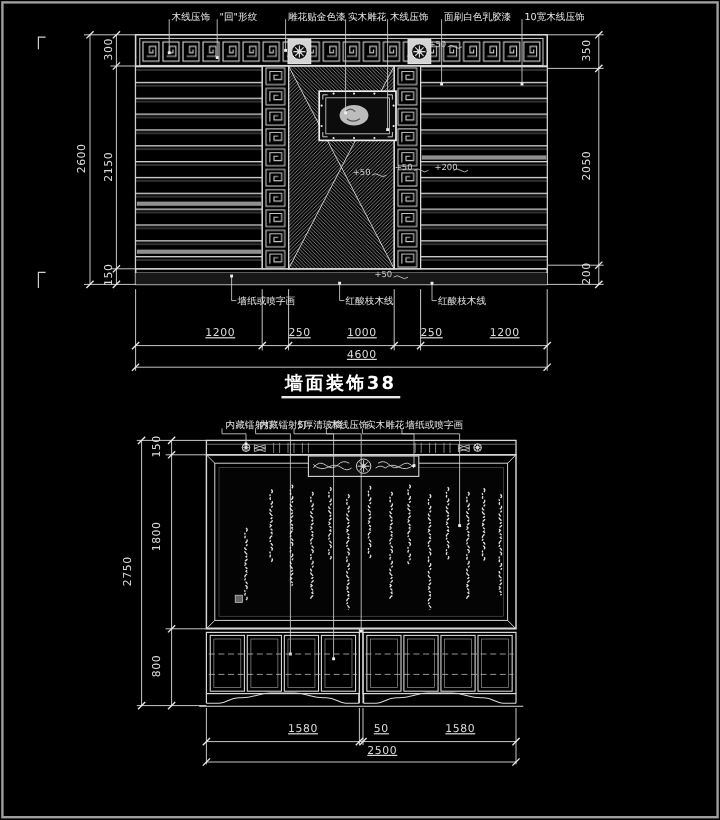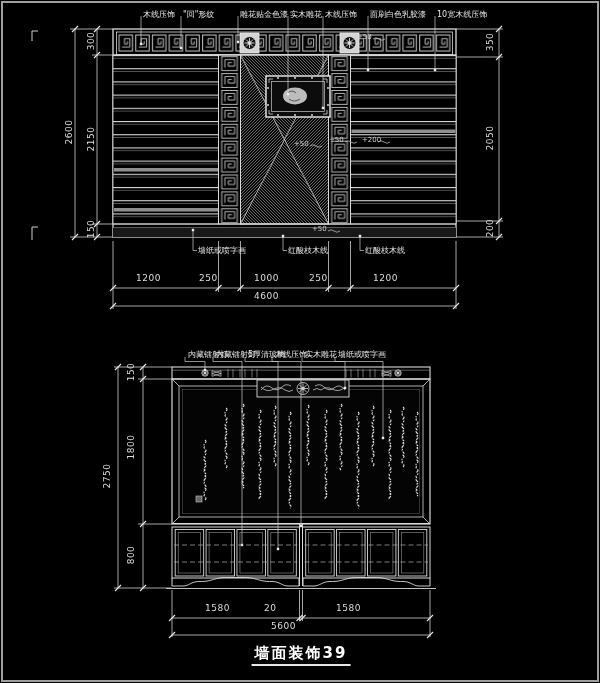--- a/index.html
+++ b/index.html
@@ -1,22 +1,22 @@
 <!DOCTYPE html>
 <html><head>
 <meta charset="utf-8">
 <style>
   html,body { margin:0; padding:0; background:#000; }
   .stage { position:relative; width:600px; height:683px; background:#000; overflow:hidden;
            font-family:"DejaVu Sans",sans-serif; }
   .frame { position:absolute; inset:1px; border:2px solid #9f9f9f; pointer-events:none; }
   svg.cad { position:absolute; left:0; top:0; }
   .lbl  { position:absolute; font:8px "DejaVu Sans",sans-serif; color:#e6e6e6; white-space:nowrap;text-align:right; }
-  .dim  { position:absolute; width:60px; text-align:left; font:9px "DejaVu Sans",sans-serif;
-          color:#dcdcdc; white-space:nowrap; letter-spacing:0.5px; }
+  .dim  { position:absolute; width:60px; text-align:right; font:9px "DejaVu Sans",sans-serif;
+          color:#dcdcdc; white-space:nowrap; letter-spacing:0.5px;text-decoration:underline; }
   .dimv { position:absolute; width:44px; text-align:center; font:9px "DejaVu Sans",sans-serif;
           color:#dcdcdc; white-space:nowrap; transform:rotate(-90deg); letter-spacing:0.5px; }
   .ann  { position:absolute; font:7px "DejaVu Sans",sans-serif; color:#cfcfcf; white-space:nowrap; }
   .title{ position:absolute; transform:translateX(-50%); font:bold 15px "DejaVu Sans",sans-serif;
           color:#fff; border-bottom:2px solid #e8e8e8; padding:0 3px 1px; letter-spacing:2px;
           white-space:nowrap; }
 </style>
 </head>
 <body>
 
@@ -310,32 +310,32 @@
   <div class="dimv" style="left:468px;top:133px">2050</div>
   <div class="dimv" style="left:468px;top:223px">200</div>
 
   <div class="dim" style="left:136px;top:273px">1200</div>
   <div class="dim" style="left:199px;top:273px">250</div>
   <div class="dim" style="left:254px;top:273px">1000</div>
   <div class="dim" style="left:309px;top:273px">250</div>
   <div class="dim" style="left:373px;top:273px">1200</div>
   <div class="dim" style="left:254px;top:291px">4600</div>
 
+  <div class="title" style="left:284px;top:310px">墙面装饰38</div>
 
   <div class="lbl" style="left:188px;top:349px">内藏镭射灯</div>
   <div class="lbl" style="left:216px;top:349px">内藏镭射灯</div>
   <div class="lbl" style="left:248px;top:349px">5厚清玻璃</div>
   <div class="lbl" style="left:275px;top:349px">木线压饰</div>
   <div class="lbl" style="left:305px;top:349px">实木雕花</div>
   <div class="lbl" style="left:338px;top:349px">墙纸或喷字画</div>
 
   <div class="dimv" style="left:85px;top:471px">2750</div>
   <div class="dimv" style="left:109px;top:367px">150</div>
   <div class="dimv" style="left:109px;top:442px">1800</div>
   <div class="dimv" style="left:109px;top:550px">800</div>
 
   <div class="dim" style="left:205px;top:603px">1580</div>
-  <div class="dim" style="left:264px;top:603px">20</div>
+  <div class="dim" style="left:264px;top:603px">50</div>
   <div class="dim" style="left:336px;top:603px">1580</div>
-  <div class="dim" style="left:271px;top:621px">5600</div>
-
-  <div class="title" style="left:301px;top:644px">墙面装饰39</div>
+  <div class="dim" style="left:271px;top:621px">2500</div>
+
 </div>
 
 </body></html>

